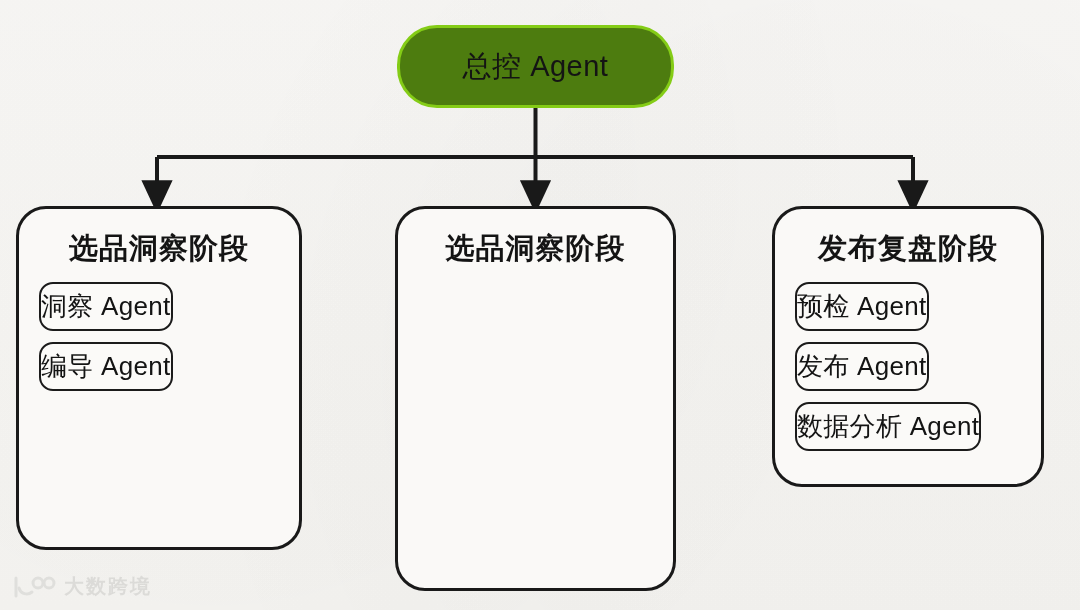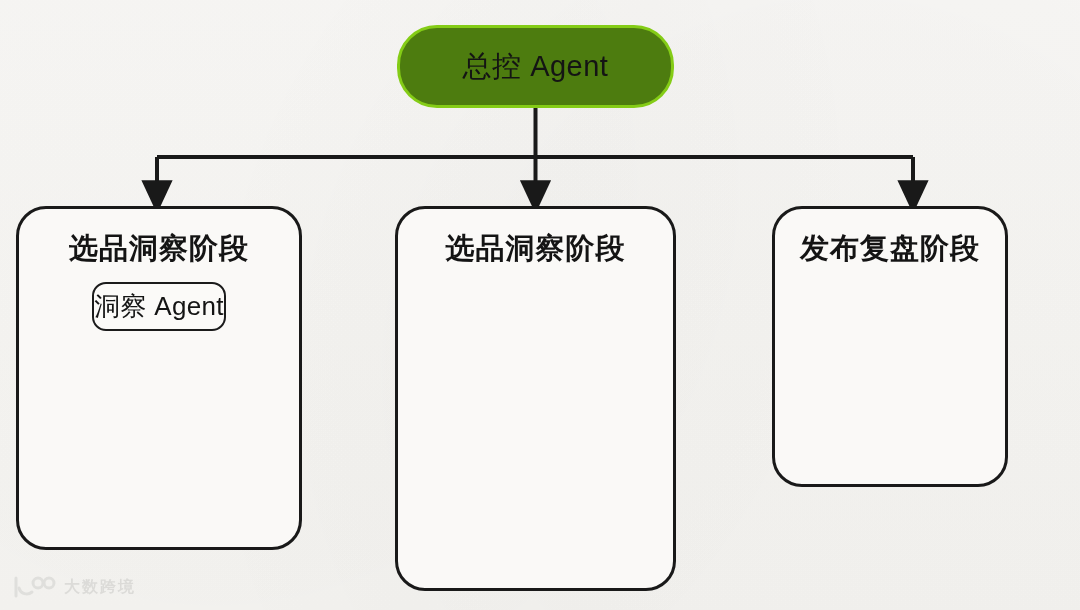--- a/index.html
+++ b/index.html
@@ -78,53 +78,53 @@
     letter-spacing: 1px;
     margin-bottom: 13px;
     margin-top: 6px;
     white-space: nowrap;
   }
   .group-items {
     display: flex;
     flex-direction: column;
     gap: 11px;
     width: 100%;
-    align-items: center;
+    align-items: flex-start;
   }
   .pill {
     box-sizing: border-box;
     background: #fbfaf8;
     border: 2.5px solid #1b1b1b;
     border-radius: 14px;
     height: 49px;
     display: flex;
     align-items: center;
     justify-content: center;
     font-size: 26px;
     letter-spacing: 0.3px;
     white-space: nowrap;
   }
 
   #group-0 { left: 16px;  top: 206px; width: 286px; height: 344px; }
   #group-1 { left: 395px; top: 206px; width: 281px; height: 385px; }
-  #group-2 { left: 772px; top: 206px; width: 236px; height: 281px; }
+  #group-2 { left: 772px; top: 206px; width: 272px; height: 281px; }
 
   
   #watermark {
     position: absolute;
     left: 10px;
     bottom: 10px;
     display: flex;
     align-items: center;
     gap: 8px;
     opacity: 0.38;
     pointer-events: none;
   }
   #watermark-text {
-    font-size: 16px;
+    font-size: 20px;
     font-weight: bold;
     color: #b9b9b6;
     letter-spacing: 2px;
   }
   #watermark-mark {
     display: block;
   }
 </style>
 </head>
 <body>
@@ -154,29 +154,43 @@
   <div class="node" id="root-node">
     <span class="node-label">总控 Agent</span>
   </div>
 
   <div class="group" id="group-0">
     <div class="group-title">选品洞察阶段</div>
     <div class="group-items">
       <div class="pill">
         <span>洞察 Agent</span>
       </div>
+      <div class="pill">
+        <span>编导 Agent</span>
+      </div>
     </div>
   </div>
 
   <div class="group" id="group-1">
     <div class="group-title">选品洞察阶段</div>
   </div>
 
   <div class="group" id="group-2">
     <div class="group-title">发布复盘阶段</div>
+    <div class="group-items">
+      <div class="pill">
+        <span>预检 Agent</span>
+      </div>
+      <div class="pill">
+        <span>发布 Agent</span>
+      </div>
+      <div class="pill">
+        <span>数据分析 Agent</span>
+      </div>
+    </div>
   </div>
 
   <div id="watermark">
     <svg id="watermark-mark" width="46" height="26" viewBox="0 0 46 26">
       <path d="M6 4 L6 22" stroke="#c2c2bf" stroke-width="3" fill="none" stroke-linecap="round"></path>
       <path d="M9 14 a8 8 0 0 0 13 4" stroke="#c2c2bf" stroke-width="3" fill="none" stroke-linecap="round"></path>
       <circle cx="28" cy="9" r="5" stroke="#c2c2bf" stroke-width="3" fill="none"></circle>
       <circle cx="39" cy="9" r="5" stroke="#c2c2bf" stroke-width="3" fill="none"></circle>
     </svg>
     <span id="watermark-text">大数跨境</span>

